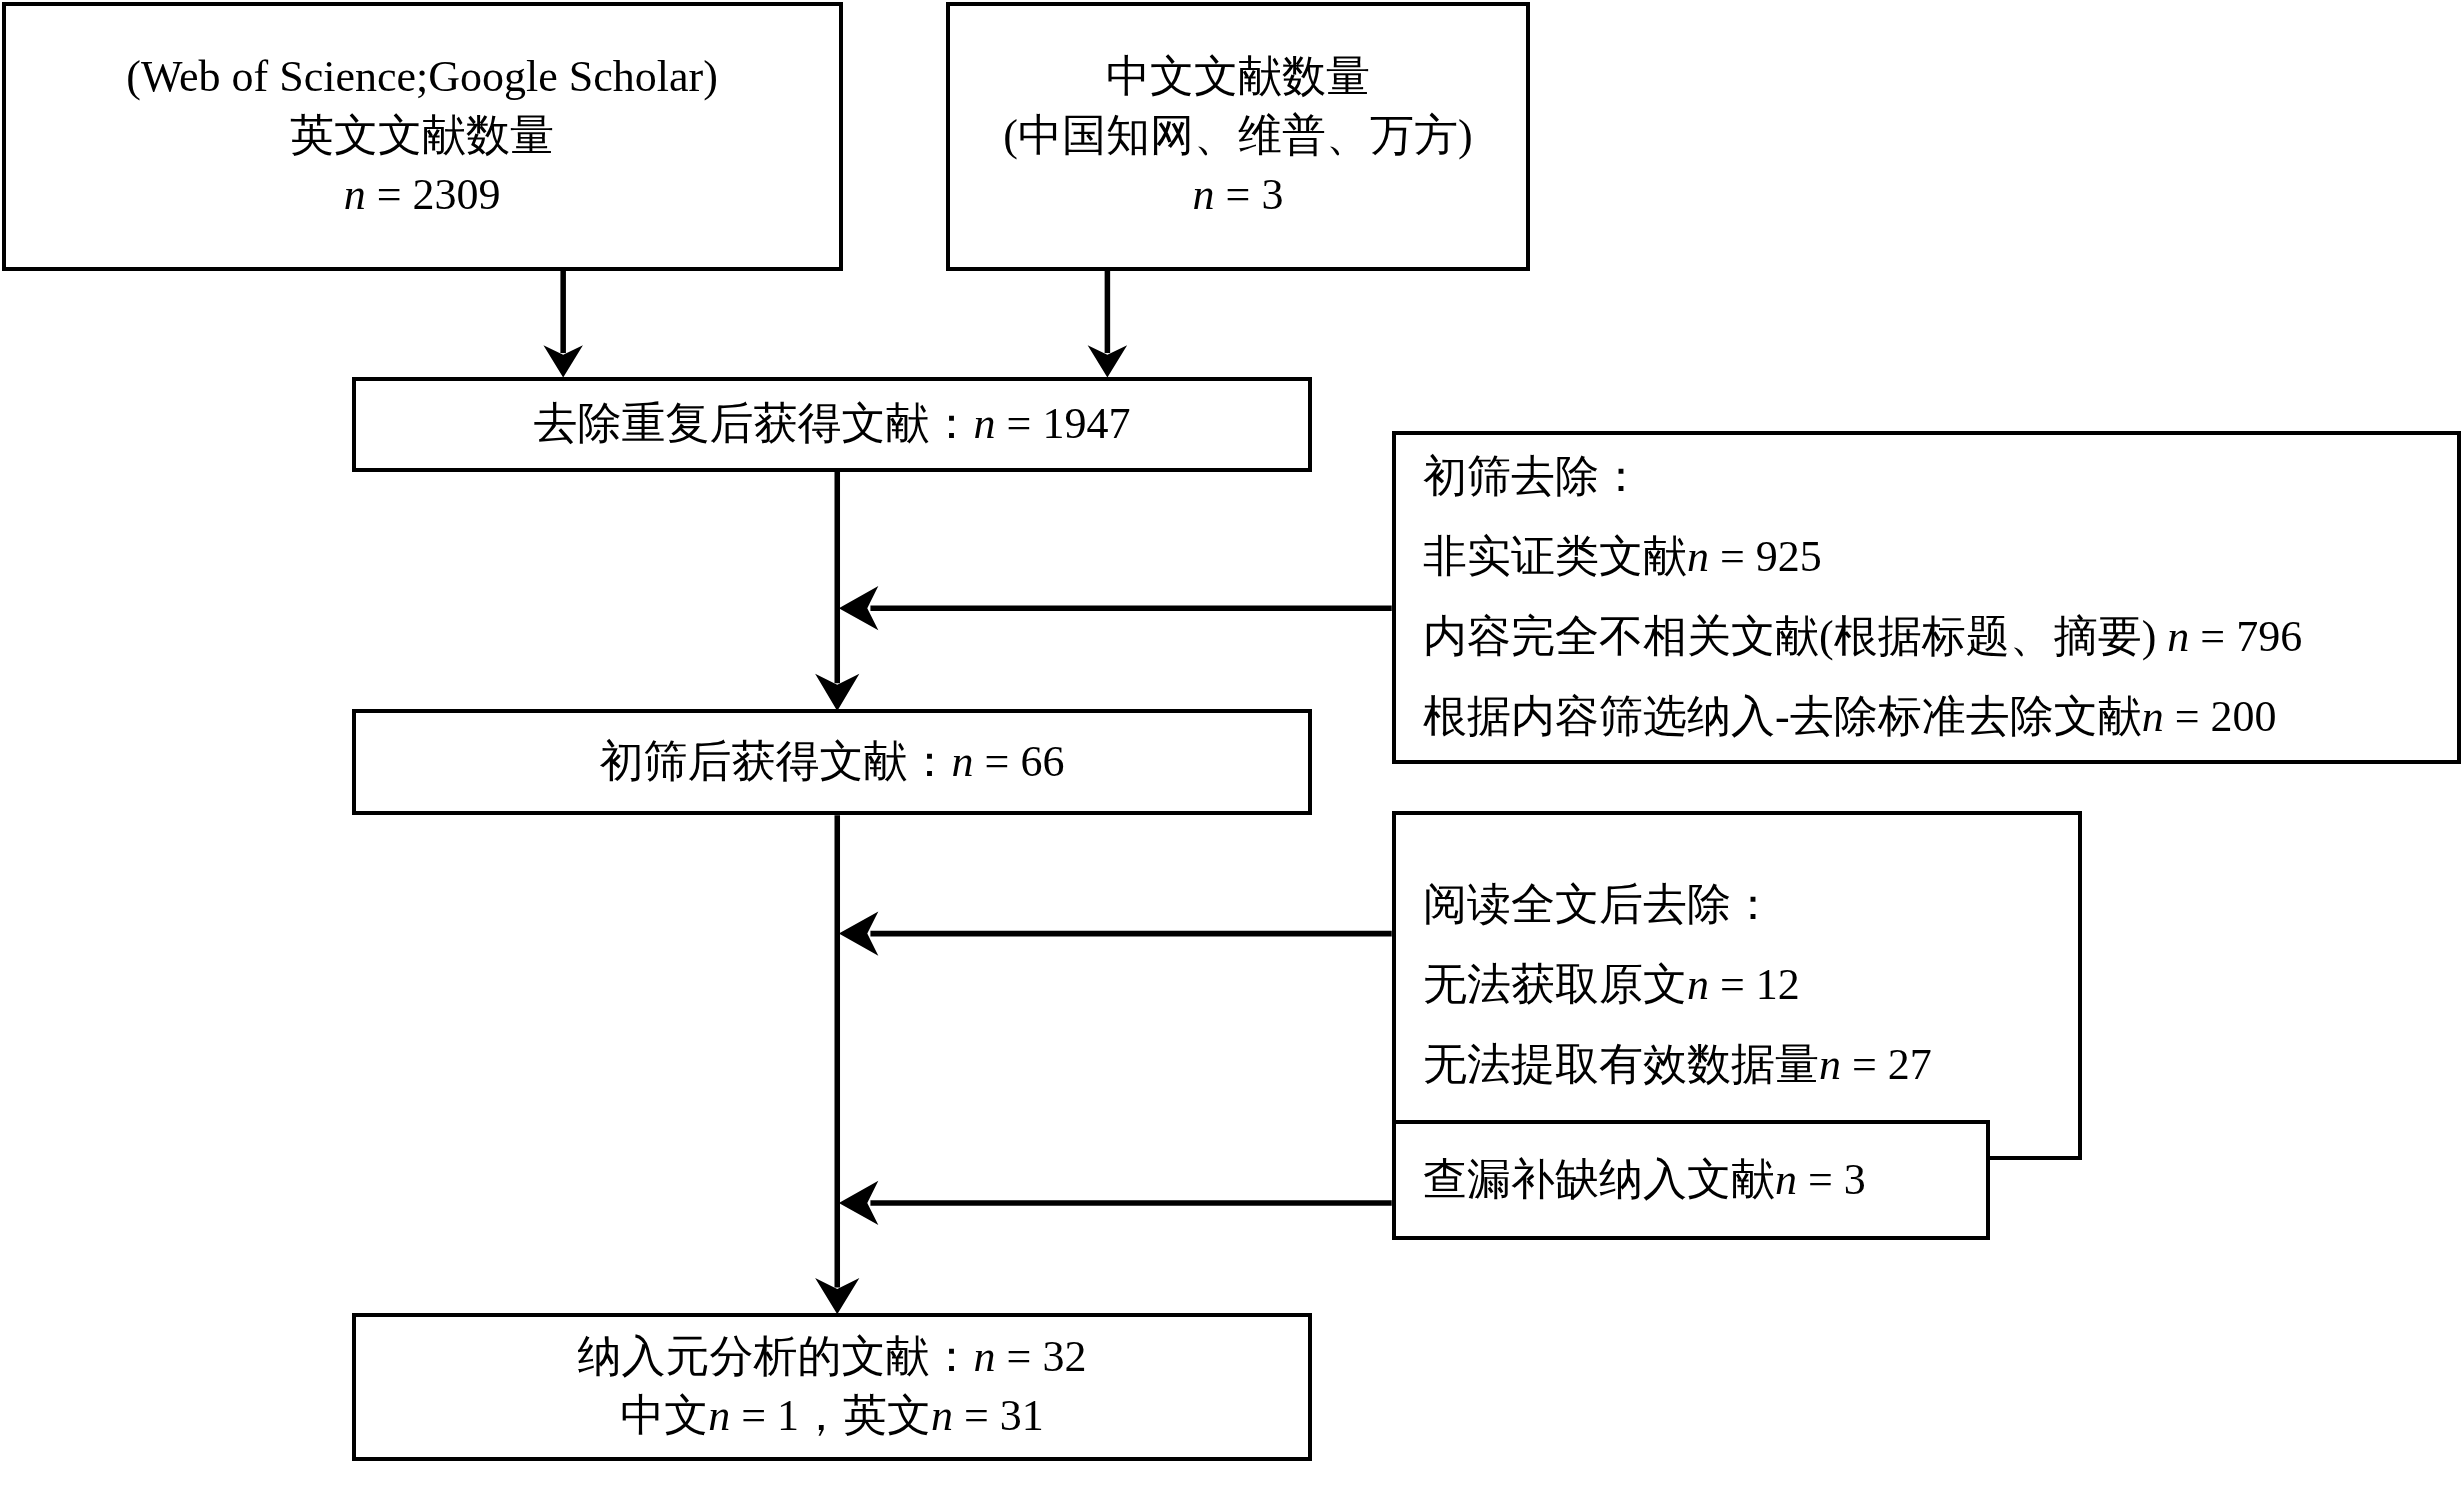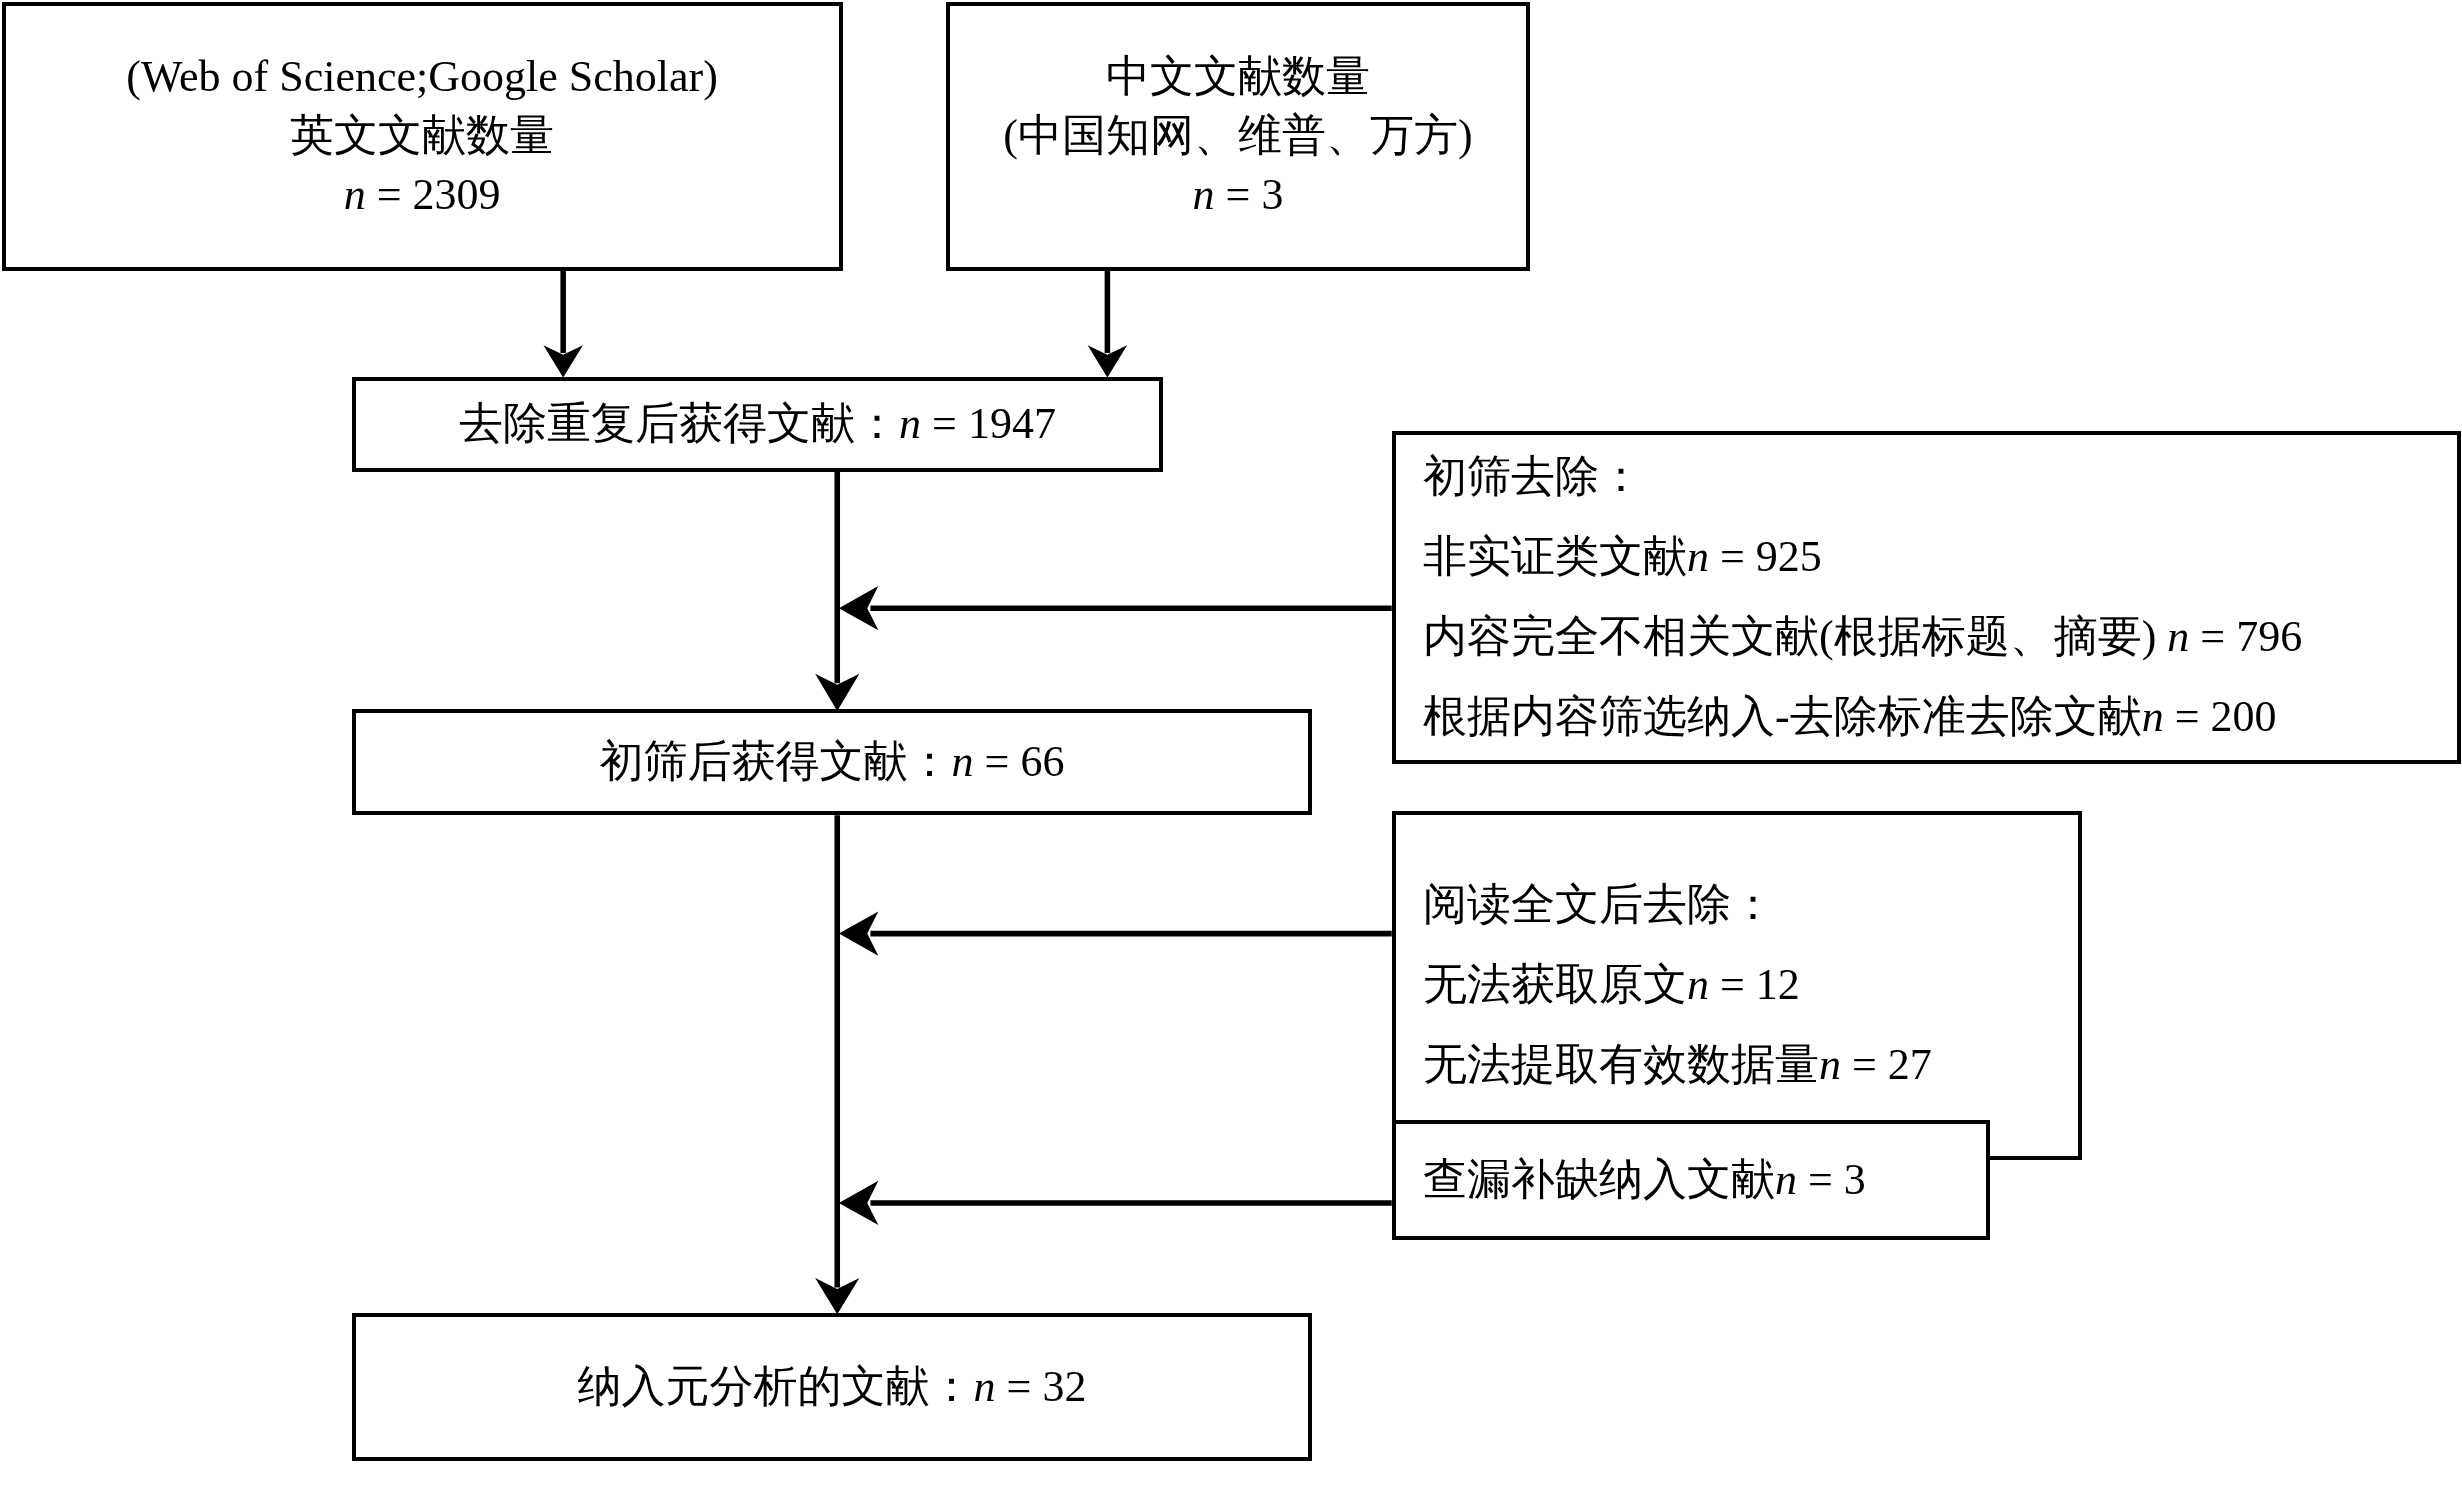--- a/index.html
+++ b/index.html
@@ -106,35 +106,38 @@
   </div>
 
   <div class="box center" style="left:946px; top:1.6px; width:584px; height:269px;">
     <div class="line">中文文献数量</div>
     <div class="line">(中国知网、维普、万方)</div>
     <div class="line">
       <span class="ital">n</span><span> = 3</span>
     </div>
   </div>
 
-  <div class="box center" style="left:352px; top:377px; width:811px; height:95px;">
+  <div class="box center" style="left:352px; top:377px; width:960px; height:95px;">
     <div class="line">
       <span>去除重复后获得文献：</span><span class="ital">n</span><span> = 1947</span>
     </div>
   </div>
 
   <div class="box center" style="left:352px; top:709px; width:960px; height:106px;justify-content:center;">
     <div class="line">
       <span>初筛后获得文献：</span><span class="ital">n</span><span> = 66</span>
     </div>
   </div>
 
   <div class="box center" style="left:352px; top:1313px; width:960px; height:148px;">
     <div class="line">
       <span>纳入元分析的文献：</span><span class="ital">n</span><span> = 32</span>
+    </div>
+    <div class="line">
+      <span>中文</span><span class="ital">n</span><span> = 1，英文</span><span class="ital">n</span><span> = 31</span>
     </div>
   </div>
 
   <div class="box left" style="left:1392px; top:431px; width:1069px; height:333px;">
     <div class="line">初筛去除：</div>
     <div class="line">
       <span>非实证类文献</span><span class="ital">n</span><span> = 925</span>
     </div>
     <div class="line">
       <span>内容完全不相关文献(根据标题、摘要)</span><span class="ital"> n</span><span> = 796</span>

